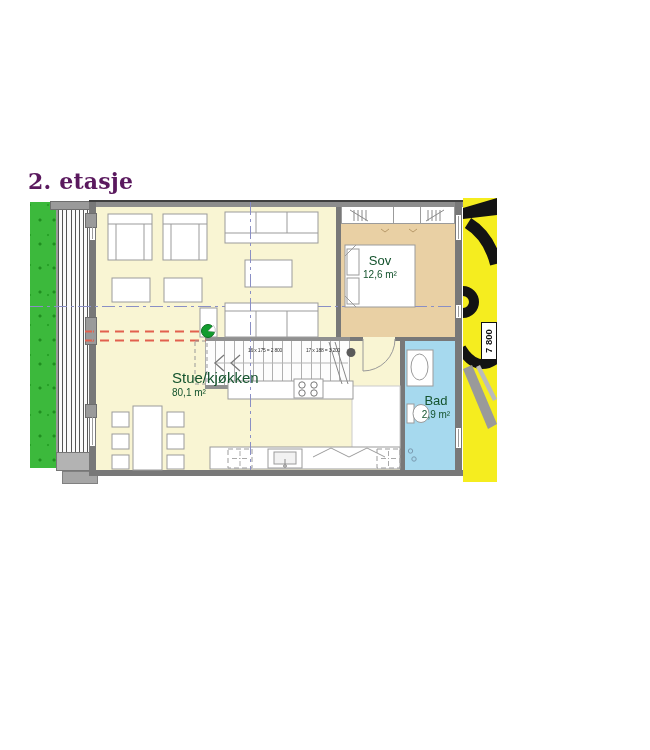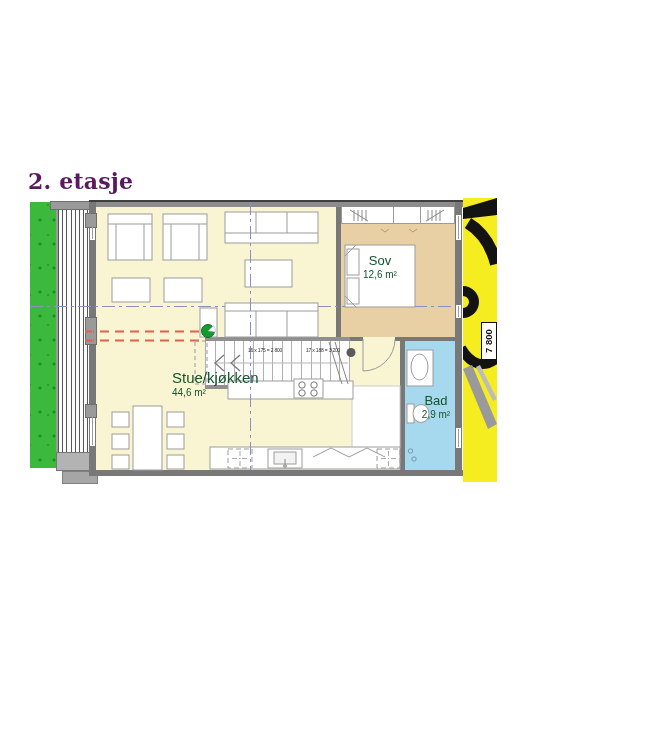--- a/index.html
+++ b/index.html
@@ -172,21 +172,21 @@
       <path d="M 208 331 L 213.5 325.5 A 8 8 0 0 1 215.3 332 Z" fill="#ffffff" stroke="#999" stroke-width="0.5"></path>
     </g>
 
     <path d="M 92.5 216 V 239 M 92.5 319 V 341 M 92.5 407 V 445 M 458.5 216 V 239 M 458.5 306 V 317 M 458.5 429 V 447" stroke="#9b9b9b" fill="none"></path>
 
     <path d="M 250.5 202 V 470" stroke="#8a8fc5" stroke-width="1" stroke-dasharray="13 4 3 4"></path>
   </svg>
 
   <div class="abs label" style="left:127px;top:370px;z-index:7;margin-left:45px;">
     <div class="room-name">Stue/kjøkken</div>
-    <div class="room-area">44,6 m²</div>
+    <div class="room-area">80,1 m²</div>
   </div>
   <div class="abs label" style="left:345px;top:254px;width:70px;text-align:center;z-index:7;">
     <div class="room-name sm">Sov</div>
     <div class="room-area">12,6 m²</div>
   </div>
   <div class="abs label" style="left:414px;top:394px;width:44px;text-align:center;z-index:7;">
     <div class="room-name sm">Bad</div>
     <div class="room-area">2,9 m²</div>
   </div>
   <div class="stair-ann" style="left:248px;top:347px;z-index:7;">16 x 175 = 2 800</div>

